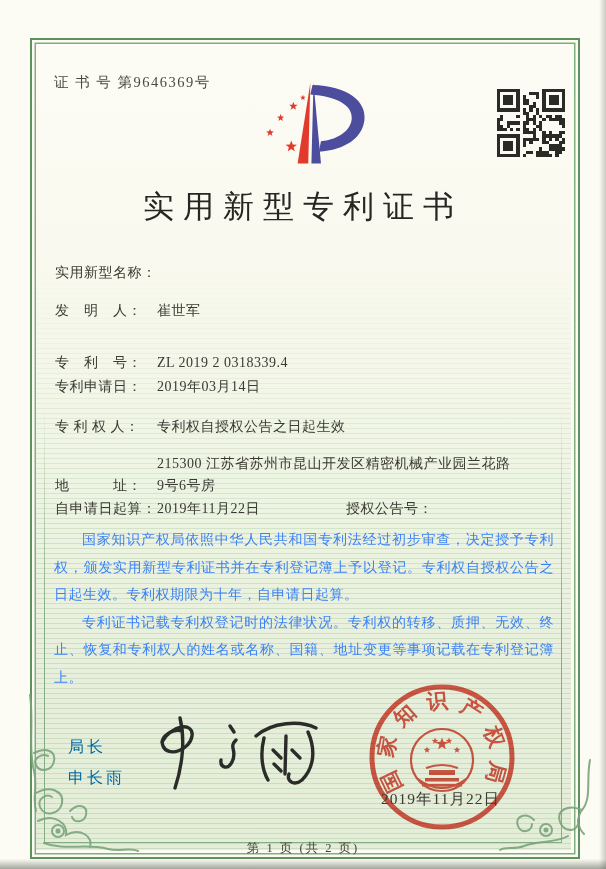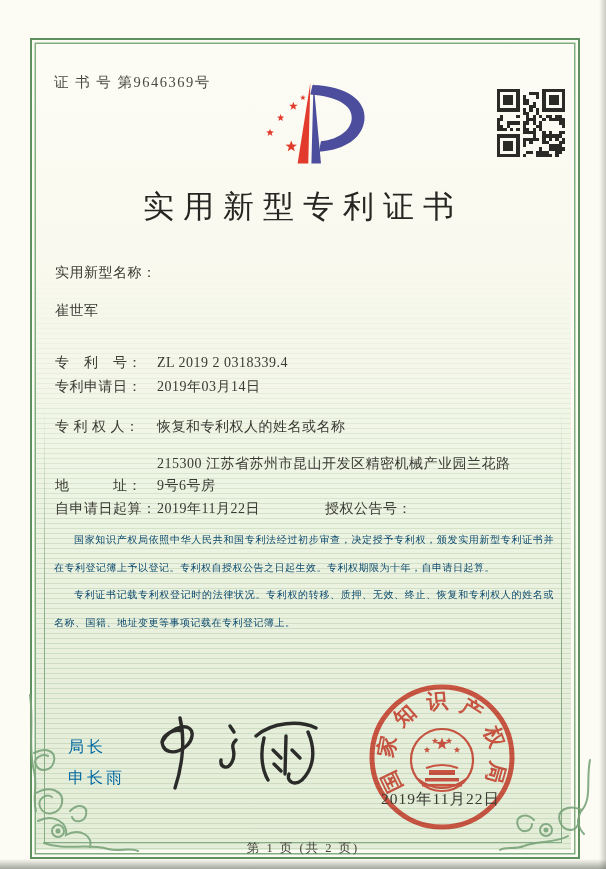--- a/index.html
+++ b/index.html
@@ -33,24 +33,24 @@
   .logo{position:absolute;left:252px;top:74px;}
   .qr{position:absolute;left:497px;top:89px;}
   .title{position:absolute;left:0;top:186px;width:100%;text-align:center;
     font-size:31px;font-weight:normal;letter-spacing:9px;color:#262622;}
 
   .fields{position:absolute;left:55px;top:0;width:500px;font-size:14px;color:#3a3a34;}
   .frow{position:absolute;left:0;display:flex;align-items:flex-end;line-height:22px;}
   .flabel{display:inline-block;width:102px;letter-spacing:0.5px;flex:0 0 auto;}
   .fvalue{display:inline-block;letter-spacing:0.5px;}
   .addr-value{width:360px;word-break:break-all;}
-  .pair2{margin-left:50px;display:flex;}
-
-  .paras{position:absolute;left:54px;top:526px;width:500px;font-size:10px;line-height:27.5px;
-    color:#0c4a6e;text-align:justify;}
+  .pair2{margin-left:71px;display:flex;}
+
+  .paras{position:absolute;left:54px;top:526px;width:500px;font-size:14px;line-height:27.5px;
+    color:#3b82f6;text-align:justify;}
   .paras p{margin:0;text-indent:2em;letter-spacing:0.5px;}
 
   .officer{position:absolute;left:68px;top:731px;font-size:16px;line-height:31px;
     letter-spacing:3px;color:#0369a1;}
   .signature{position:absolute;left:140px;top:712px;}
 
   .seal{position:absolute;left:366px;top:681px;opacity:0.84;mix-blend-mode:multiply;}
   .seal-date{position:absolute;left:381px;top:789px;font-size:15.5px;letter-spacing:1px;color:#3a3a32;z-index:5;}
 
   .footer{position:absolute;left:0;top:840px;width:100%;text-align:center;
@@ -244,33 +244,34 @@
       <rect x="2" y="16" width="3" height="3" fill="#2a2a26"></rect>
     </svg>
 
   <div class="title">实用新型专利证书</div>
 
   <div class="fields">
     <div class="frow" style="top:262px">
       <span class="flabel">实用新型名称：</span>
     </div>
     <div class="frow" style="top:300px">
+      <span class="flabel">发　明　人：</span>
       <span class="fvalue">崔世军</span>
     </div>
     <div class="frow" style="top:352px">
       <span class="flabel">专　利　号：</span>
       <span class="fvalue">ZL 2019 2 0318339.4</span>
     </div>
     <div class="frow" style="top:376px">
       <span class="flabel">专利申请日：</span>
       <span class="fvalue">2019年03月14日</span>
     </div>
     <div class="frow" style="top:416px">
       <span class="flabel">专 利 权 人：</span>
-      <span class="fvalue">恢复和专利权人的姓名或名称</span>
+      <span class="fvalue">专利权自授权公告之日起生效</span>
     </div>
     <div class="frow" style="top:453px">
       <span class="flabel">地　　　址：</span>
       <span class="fvalue addr-value">215300 江苏省苏州市昆山开发区精密机械产业园兰花路9号6号房</span>
     </div>
     <div class="frow" style="top:498px">
       <span class="flabel">自申请日起算：</span>
       <span class="fvalue" style="width:118px">2019年11月22日</span>
       <span class="pair2">
         <span class="flabel" style="width:96px">授权公告号：</span>

